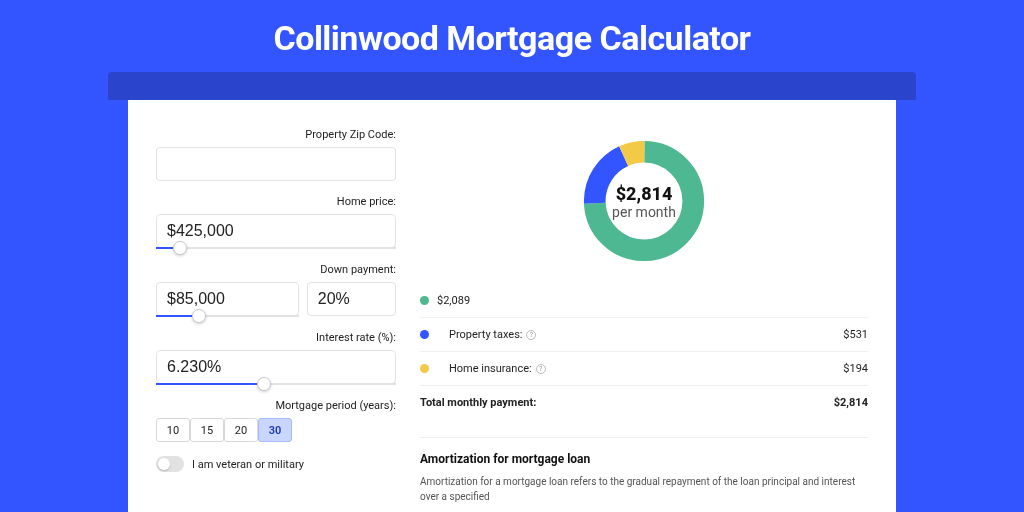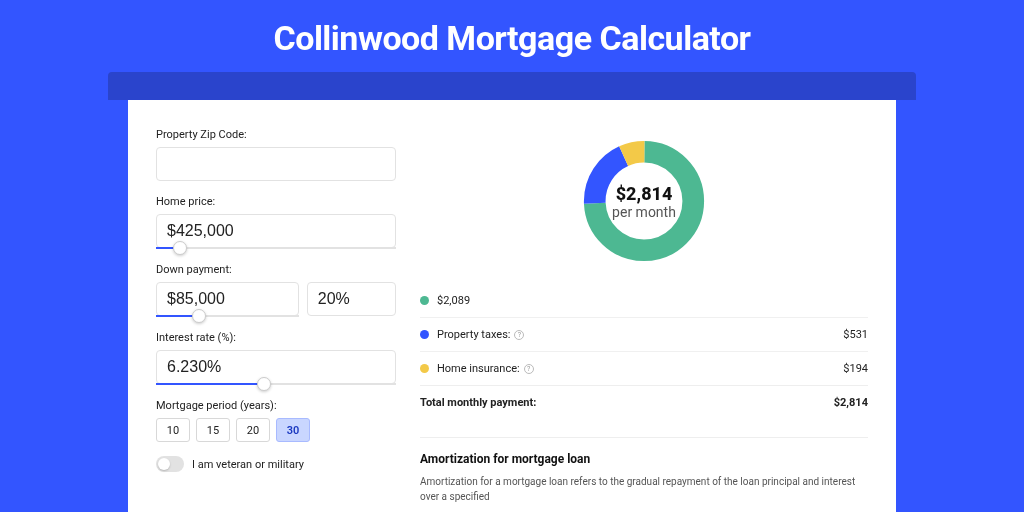--- a/index.html
+++ b/index.html
@@ -34,20 +34,21 @@
     gap: 24px;
   }
   .left-col { width: 240px; flex-shrink: 0; }
   .right-col { flex: 1; }
 
   .field-label {
     font-size: 11px;
     color: #222;
     margin-bottom: 6px;
     display: block;
+    text-align: right;
   }
   .text-input {
     width: 100%;
     height: 34px;
     border: 1px solid #e2e2e2;
     border-radius: 4px;
     padding: 0 10px;
     font-size: 16px;
     color: #222;
     background: #fff;
@@ -71,21 +72,21 @@
     border-radius: 50%;
     background: #fff;
     border: 1px solid #ccc;
     box-shadow: 0 1px 3px rgba(0,0,0,.2);
     transform: translateX(-50%);
   }
   .down-row { display: flex; gap: 8px; }
   .down-row .wrap-a { flex: 1.6; position: relative; }
   .down-row .wrap-b { flex: 1; }
 
-  .period-row { display: flex; gap: 6px; }
+  .period-row { display: flex; }
   .period-btn {
     width: 34px; height: 24px;
     border: 1px solid #d8d8d8;
     border-radius: 3px;
     background: #fff;
     font-size: 11px;
     color: #222;
     cursor: pointer;
     display: flex; align-items: center; justify-content: center;
   }
@@ -119,21 +120,21 @@
   }
   .donut-amount { font-size: 18px; font-weight: 800; color: #111; }
   .donut-sub { font-size: 14px; color: #555; }
 
   .legend-row {
     display: flex; align-items: center;
     padding: 10px 0;
     font-size: 11px;
     color: #222;
   }
-  .legend-row + .legend-row { border-top: 1px solid #f0f0f0; }
+  .legend-row + .legend-row { border-top: 1px solid #f0f0f0; gap: 12px; }
   .legend-dot {
     width: 9px; height: 9px; border-radius: 50%;
     margin-right: 8px; flex-shrink: 0;
   }
   .legend-label { flex: 1; display: flex; align-items: center; gap: 4px;}
   .legend-val { font-weight: 400; }
   .legend-row.total { border-top: 1px solid #eee; font-weight: 700; }
   .legend-row.total .legend-val { font-weight: 700; }
   .info-icon {
     width: 10px; height: 10px; border-radius: 50%;

